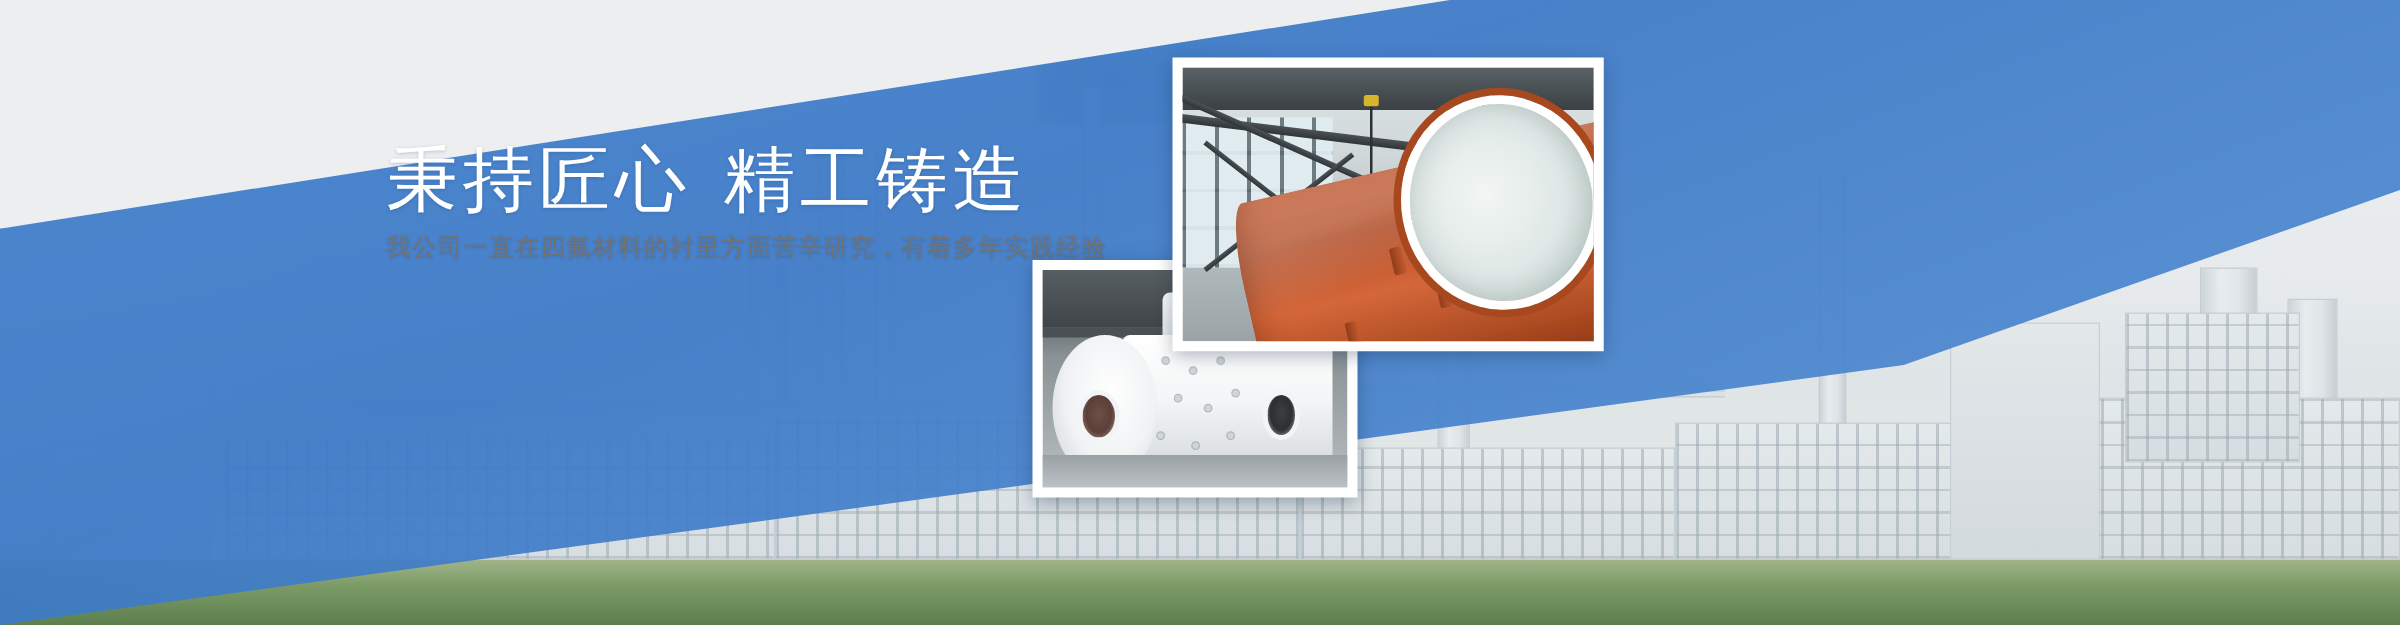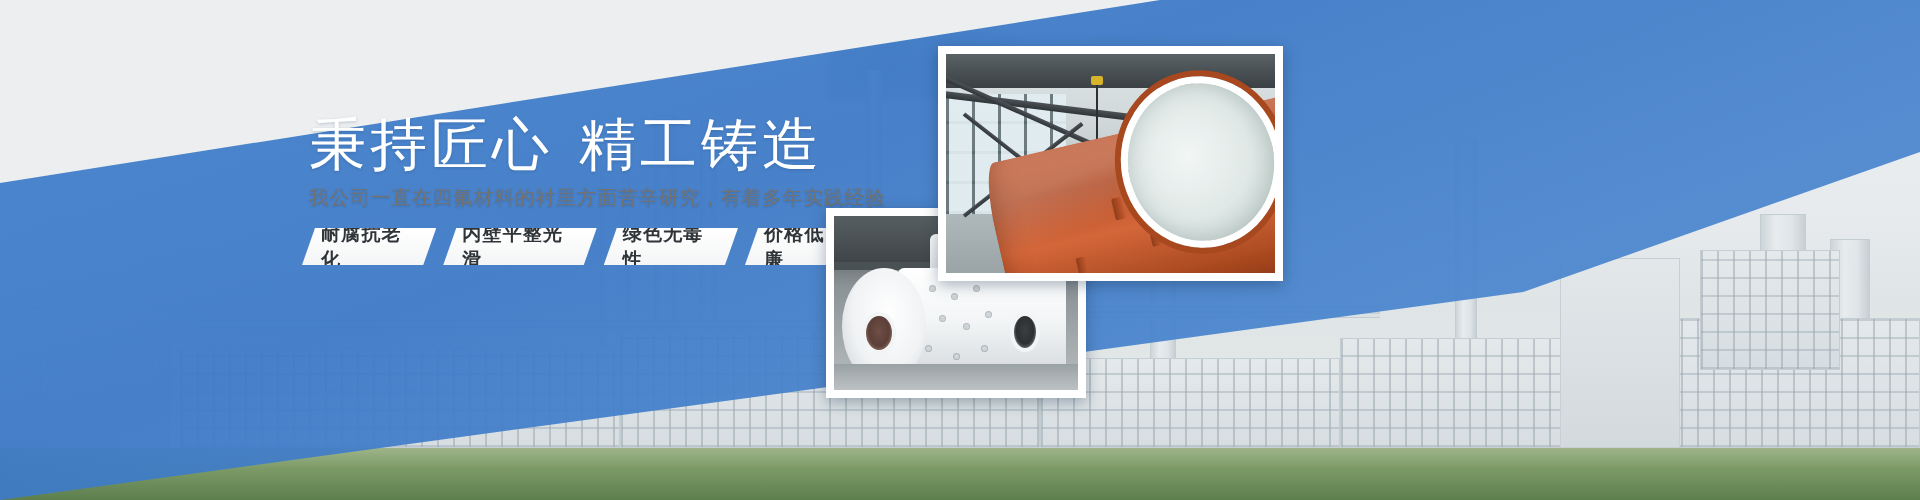--- a/index.html
+++ b/index.html
@@ -306,34 +306,20 @@
   <div class="blue-wedge-solid"></div>
   <div class="light-corner"></div>
 
   <div class="copy">
     <div class="headline">
       <span>秉持匠心</span><span class="gap"></span><span>精工铸造</span>
     </div>
 
     <div class="subline">我公司一直在四氟材料的衬里方面苦辛研究，有着多年实践经验</div>
 
-    <div class="tags">
-      <div class="tag">
-        <span>耐腐抗老化</span>
-      </div>
-      <div class="tag">
-        <span>内壁平整光滑</span>
-      </div>
-      <div class="tag">
-        <span>绿色无毒性</span>
-      </div>
-      <div class="tag">
-        <span>价格低廉</span>
-      </div>
-    </div>
   </div>
 
   <div class="card card-bottom">
     <div class="inner">
       <div class="scene-white">
         <div class="shed-roof"></div>
         <div class="shed-beam"></div>
         <div class="tank-nozzle"></div>
         <div class="tank-body"></div>
         <div class="tank-dome"></div>

